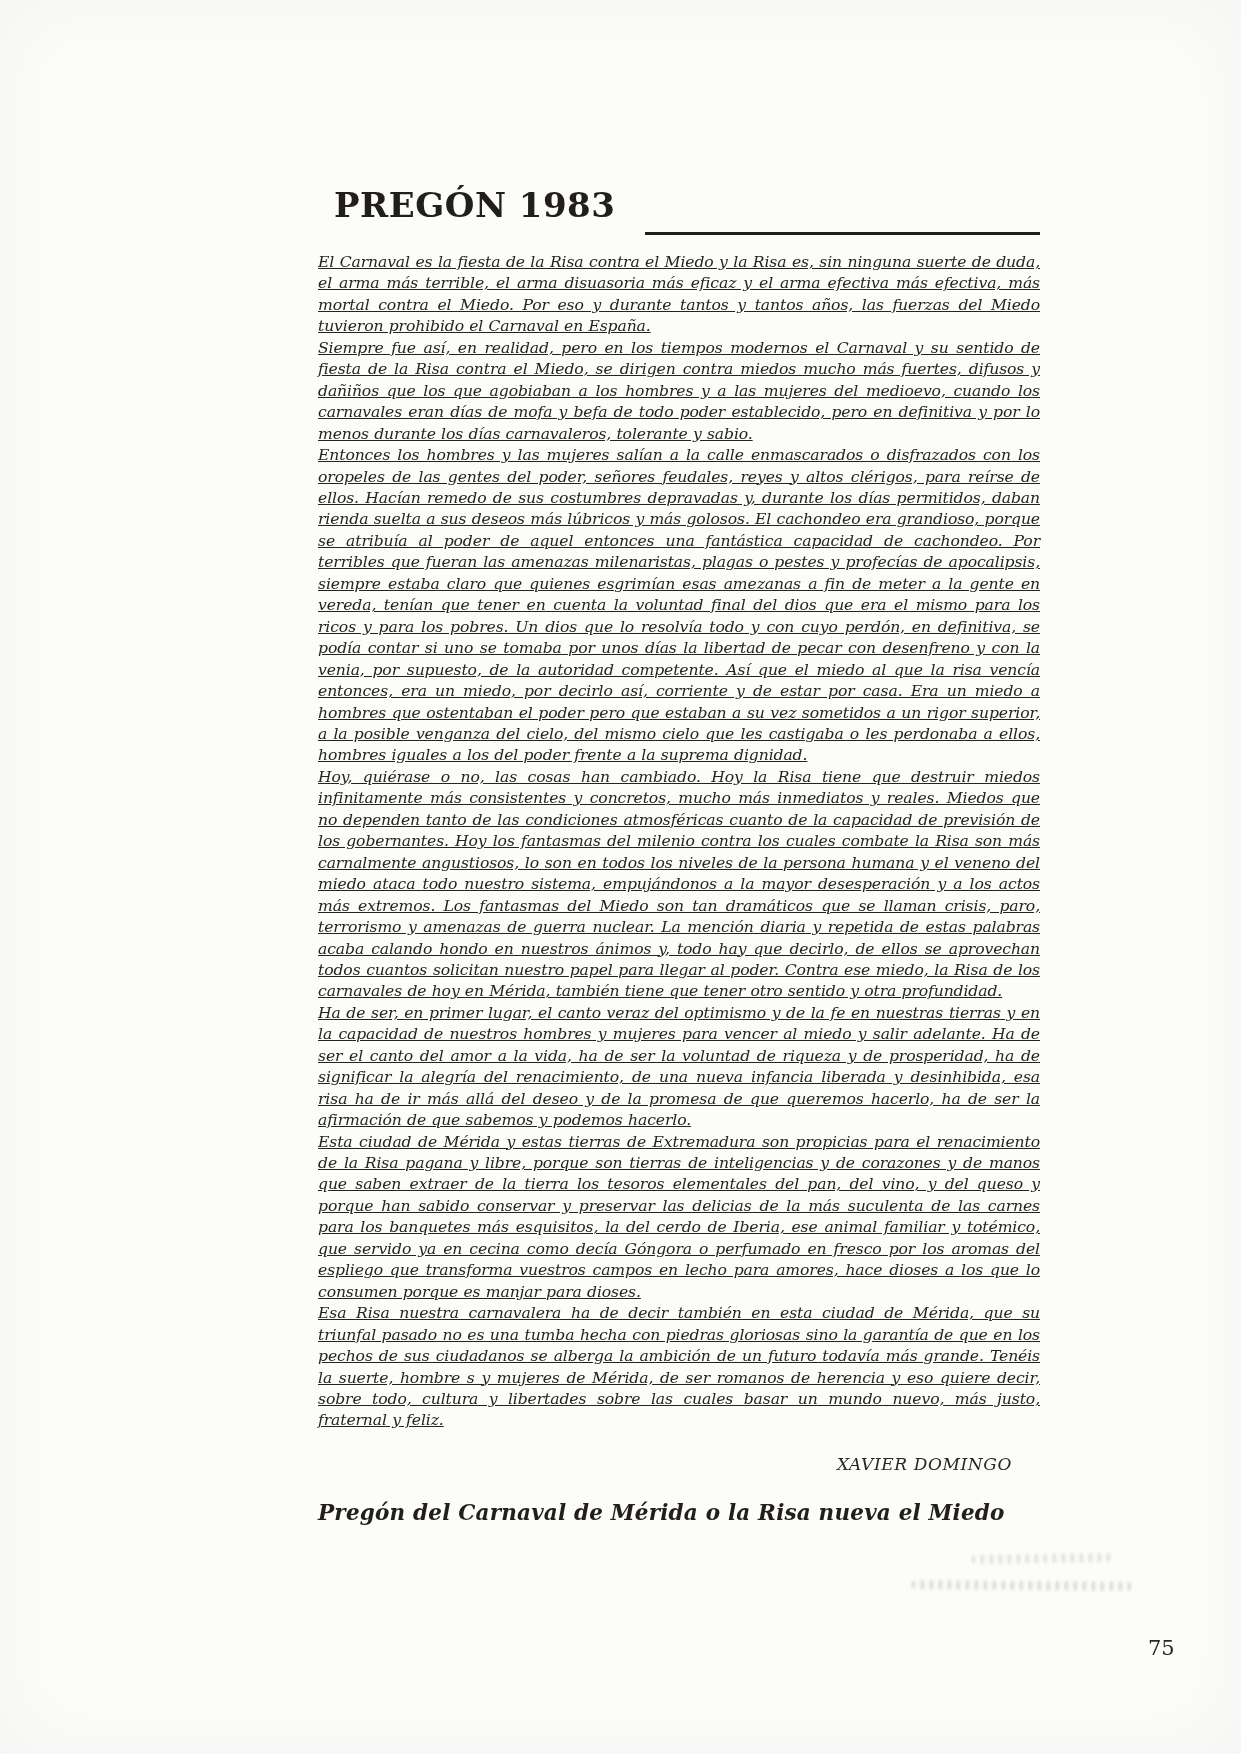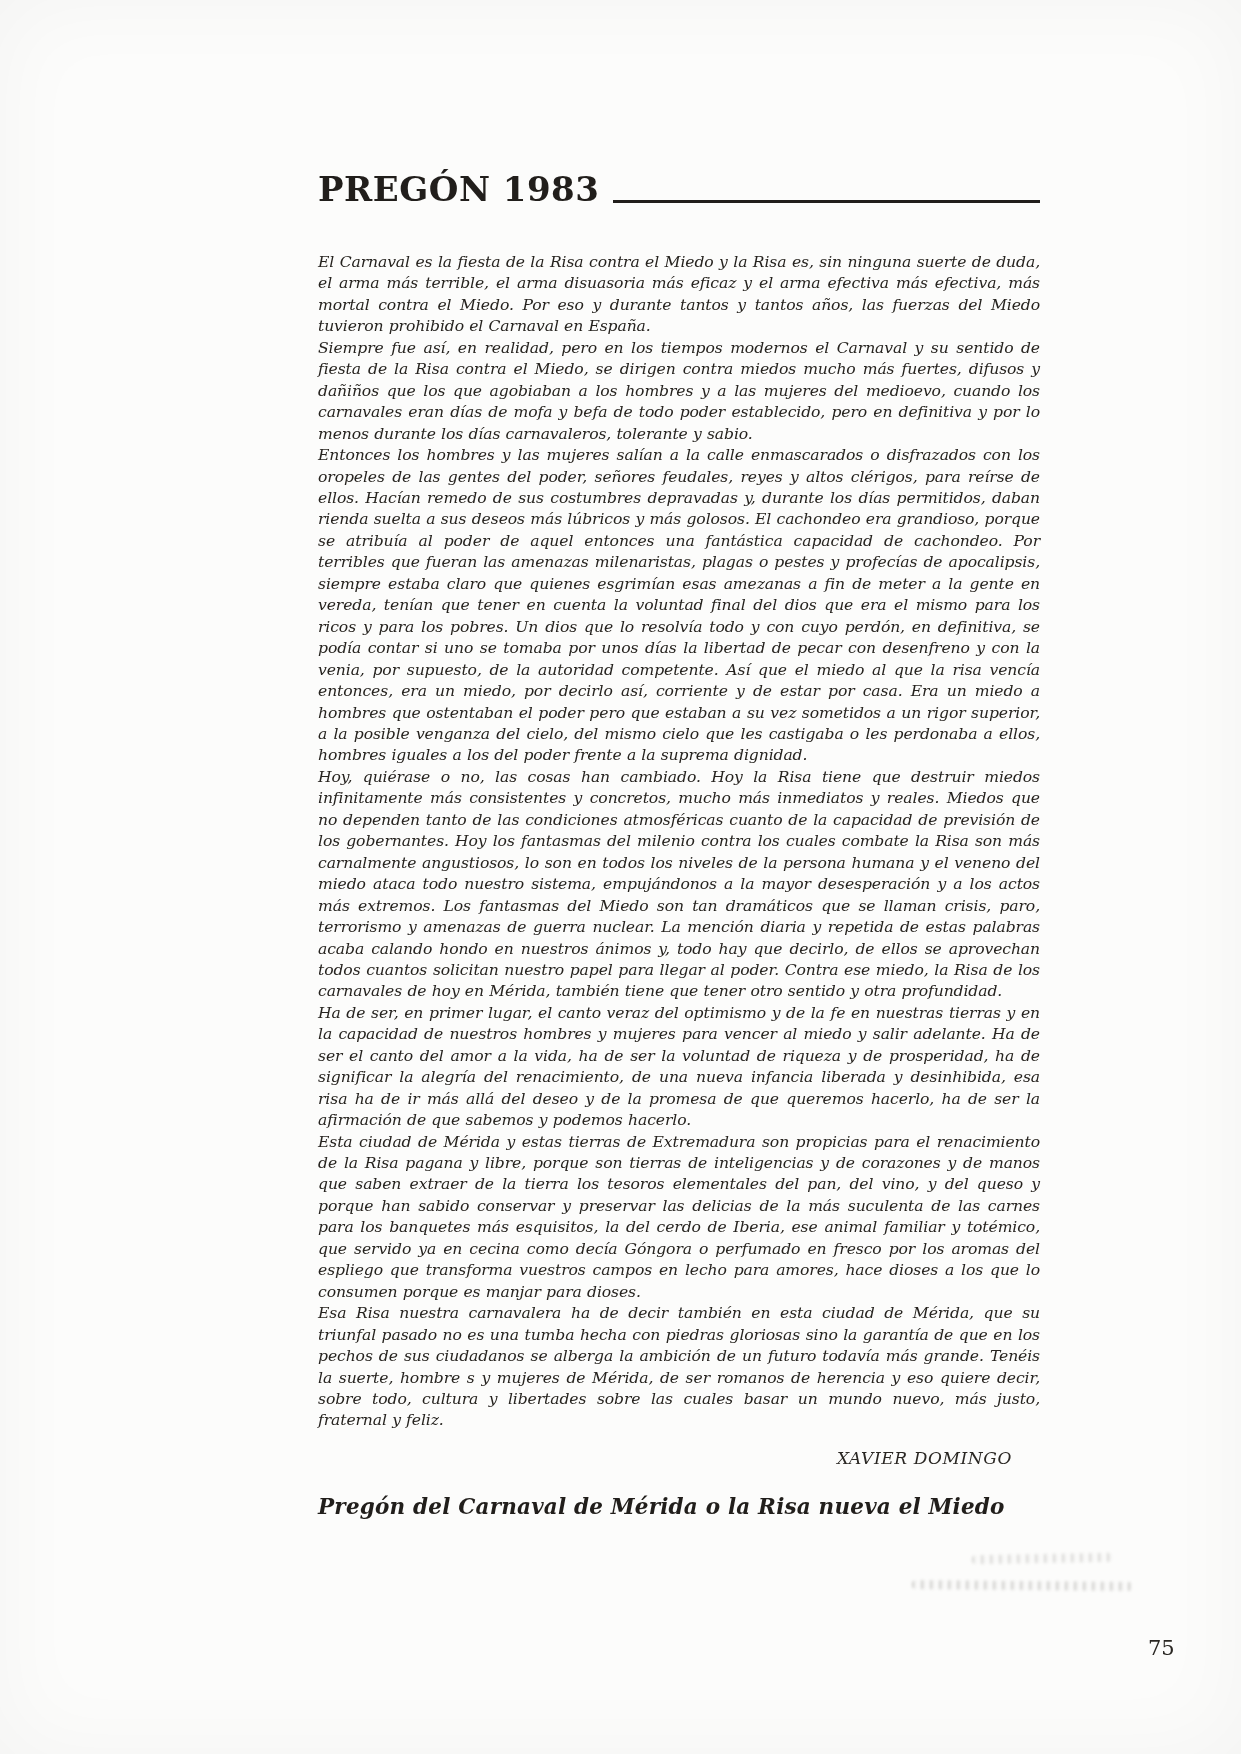--- a/index.html
+++ b/index.html
@@ -30,21 +30,21 @@
   .article-header {
     position: absolute;
     left: 318px;
     top: 172px;
     width: 722px;
     display: flex;
     align-items: flex-end;
     gap: 14px;
   }
   .article-title {
-    margin: 0;
+    margin: 16px;
     font-size: 34px;
     font-weight: 700;
     letter-spacing: 0.5px;
     line-height: 1;
     white-space: nowrap;
     color: #211e1b;
   }
   .title-rule {
     flex: 1;
     height: 0;
@@ -60,24 +60,25 @@
   }
   .article-body p {
     margin: 0;
     font-style: italic;
     font-size: 15.6px;
     line-height: 21.45px;
     text-align: justify;
     letter-spacing: -0.1px;
     word-spacing: 0.4px;
     color: #26231f;
+    text-decoration: underline;
   }
 
   .signature {
-    margin-top: 16px;
+    margin-top: 22px;
     padding-right: 28px;
     text-align: right;
     font-style: italic;
     font-size: 17px;
     letter-spacing: 0.6px;
     color: #2a2723;
   }
 
   .article-subtitle {
     margin: 26px 0 0 0;

